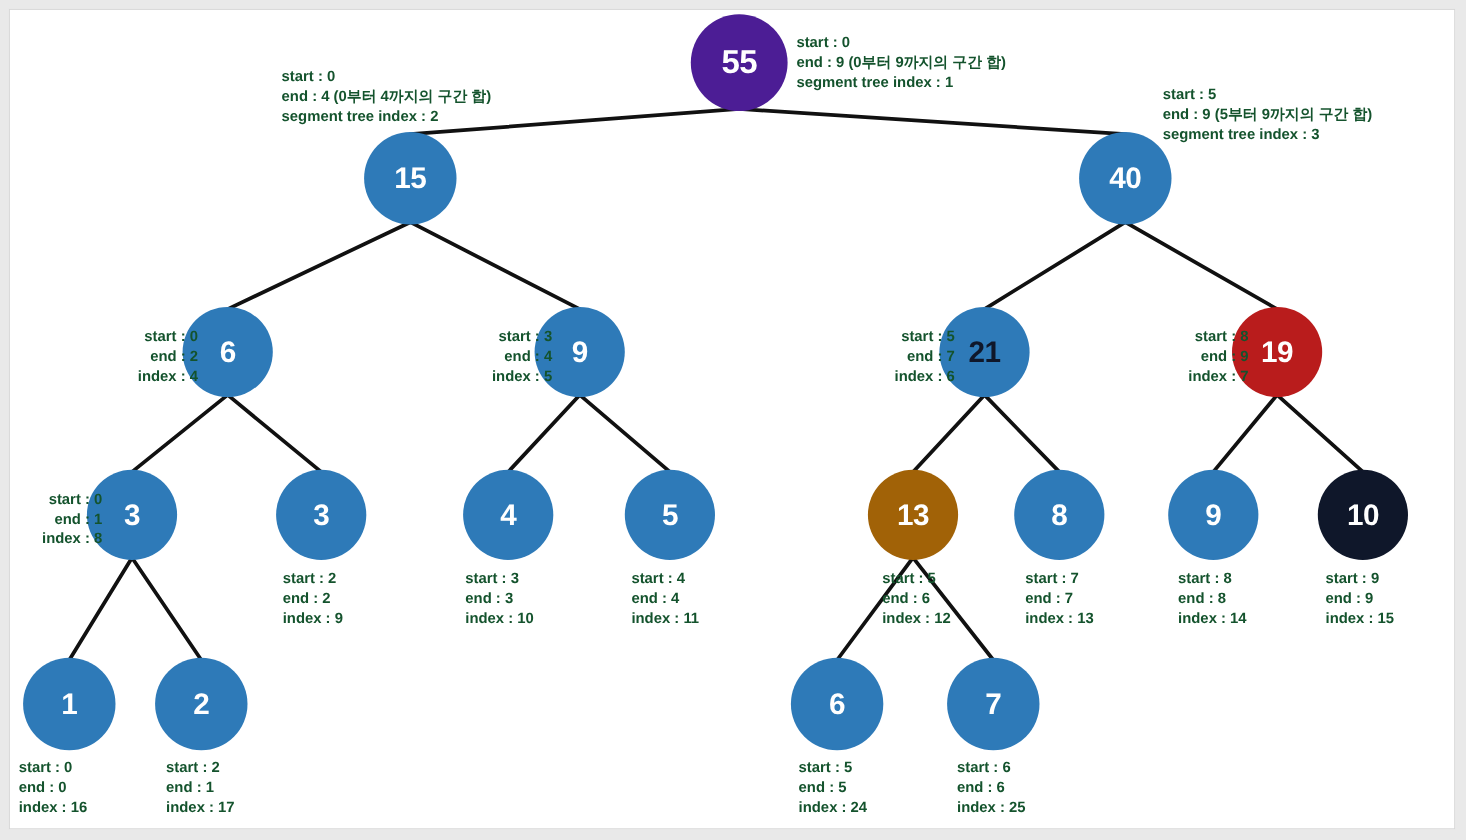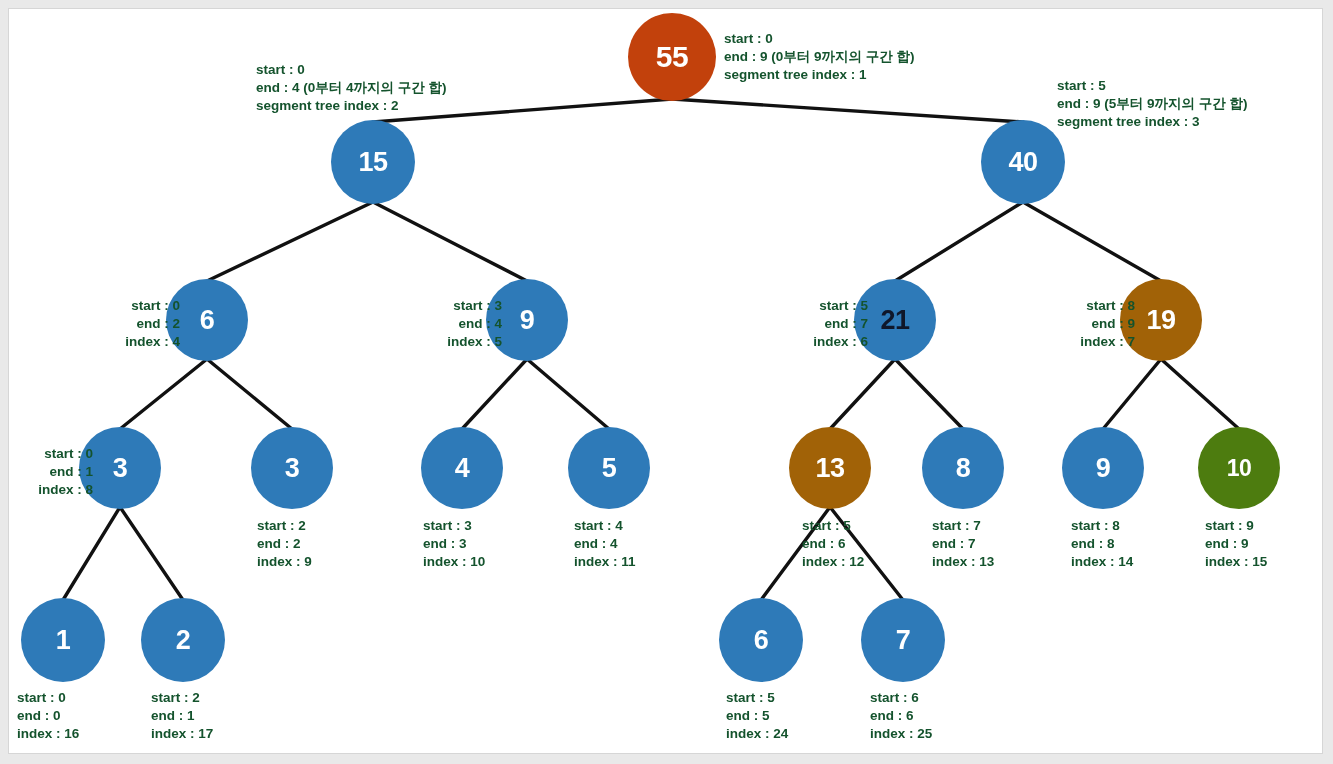--- a/index.html
+++ b/index.html
@@ -76,35 +76,35 @@
       <line x1="886" y1="350" x2="821" y2="420" stroke="#111111" stroke-width="3.4" stroke-linecap="round"></line>
       <line x1="886" y1="350" x2="954" y2="420" stroke="#111111" stroke-width="3.4" stroke-linecap="round"></line>
       <line x1="1152" y1="350" x2="1094" y2="420" stroke="#111111" stroke-width="3.4" stroke-linecap="round"></line>
       <line x1="1152" y1="350" x2="1230" y2="420" stroke="#111111" stroke-width="3.4" stroke-linecap="round"></line>
       <line x1="111" y1="498" x2="54" y2="591" stroke="#111111" stroke-width="3.4" stroke-linecap="round"></line>
       <line x1="111" y1="498" x2="174" y2="591" stroke="#111111" stroke-width="3.4" stroke-linecap="round"></line>
       <line x1="821" y1="498" x2="752" y2="591" stroke="#111111" stroke-width="3.4" stroke-linecap="round"></line>
       <line x1="821" y1="498" x2="894" y2="591" stroke="#111111" stroke-width="3.4" stroke-linecap="round"></line>
     </svg>
   <div id="node-layer">
-      <div class="node" style="left: 619px; top: 4px; width: 88px; height: 88px; font-size: 30px; background: #c2410c; color: rgb(255, 255, 255);">55</div>
+      <div class="node" style="left: 619px; top: 4px; width: 88px; height: 88px; font-size: 30px; background: #4c1d95; color: rgb(255, 255, 255);">55</div>
       <div class="node" style="left: 322px; top: 111px; width: 84px; height: 84px; font-size: 27px; background: rgb(46, 122, 184); color: rgb(255, 255, 255); text-align: right;">15</div>
       <div class="node" style="left: 972px; top: 111px; width: 84px; height: 84px; font-size: 27px; background: rgb(46, 122, 184); color: rgb(255, 255, 255);">40</div>
       <div class="node" style="left: 157px; top: 270px; width: 82px; height: 82px; font-size: 27px; background: rgb(46, 122, 184); color: rgb(255, 255, 255);">6</div>
       <div class="node" style="left: 477px; top: 270px; width: 82px; height: 82px; font-size: 27px; background: rgb(46, 122, 184); color: rgb(255, 255, 255);">9</div>
       <div class="node" style="left: 845px; top: 270px; width: 82px; height: 82px; font-size: 27px; background: rgb(46, 122, 184); color: #0f172a;">21</div>
-      <div class="node" style="left: 1111px; top: 270px; width: 82px; height: 82px; font-size: 27px; background: #a16207; color: rgb(255, 255, 255);">19</div>
+      <div class="node" style="left: 1111px; top: 270px; width: 82px; height: 82px; font-size: 27px; background: #b91c1c; color: rgb(255, 255, 255);">19</div>
       <div class="node" style="left: 70px; top: 418px; width: 82px; height: 82px; font-size: 27px; background: rgb(46, 122, 184); color: rgb(255, 255, 255);">3</div>
       <div class="node" style="left: 242px; top: 418px; width: 82px; height: 82px; font-size: 27px; background: rgb(46, 122, 184); color: rgb(255, 255, 255);">3</div>
       <div class="node" style="left: 412px; top: 418px; width: 82px; height: 82px; font-size: 27px; background: rgb(46, 122, 184); color: rgb(255, 255, 255);">4</div>
       <div class="node" style="left: 559px; top: 418px; width: 82px; height: 82px; font-size: 27px; background: rgb(46, 122, 184); color: rgb(255, 255, 255);">5</div>
       <div class="node" style="left: 780px; top: 418px; width: 82px; height: 82px; font-size: 27px; background: #a16207; color: rgb(255, 255, 255);">13</div>
       <div class="node" style="left: 913px; top: 418px; width: 82px; height: 82px; font-size: 27px; background: rgb(46, 122, 184); color: rgb(255, 255, 255);">8</div>
       <div class="node" style="left: 1053px; top: 418px; width: 82px; height: 82px; font-size: 27px; background: rgb(46, 122, 184); color: rgb(255, 255, 255);">9</div>
-      <div class="node" style="left: 1189px; top: 418px; width: 82px; height: 82px; font-size: 23px; background: #4d7c0f; color: rgb(255, 255, 255);">10</div>
+      <div class="node" style="left: 1189px; top: 418px; width: 82px; height: 82px; font-size: 27px; background: #0f172a; color: rgb(255, 255, 255);">10</div>
       <div class="node" style="left: 12px; top: 589px; width: 84px; height: 84px; font-size: 27px; background: rgb(46, 122, 184); color: rgb(255, 255, 255);">1</div>
       <div class="node" style="left: 132px; top: 589px; width: 84px; height: 84px; font-size: 27px; background: rgb(46, 122, 184); color: rgb(255, 255, 255);">2</div>
       <div class="node" style="left: 710px; top: 589px; width: 84px; height: 84px; font-size: 27px; background: rgb(46, 122, 184); color: rgb(255, 255, 255);">6</div>
       <div class="node" style="left: 852px; top: 589px; width: 84px; height: 84px; font-size: 27px; background: rgb(46, 122, 184); color: rgb(255, 255, 255);">7</div>
     </div>
   <div id="annot-layer">
       <div class="annot" style="left: 715px; top: 21px;">
         <span class="ln">start : 0</span>
         <span class="ln">end : 9 (0부터 9까지의 구간 합)</span>
         <span class="ln">segment tree index : 1</span>

